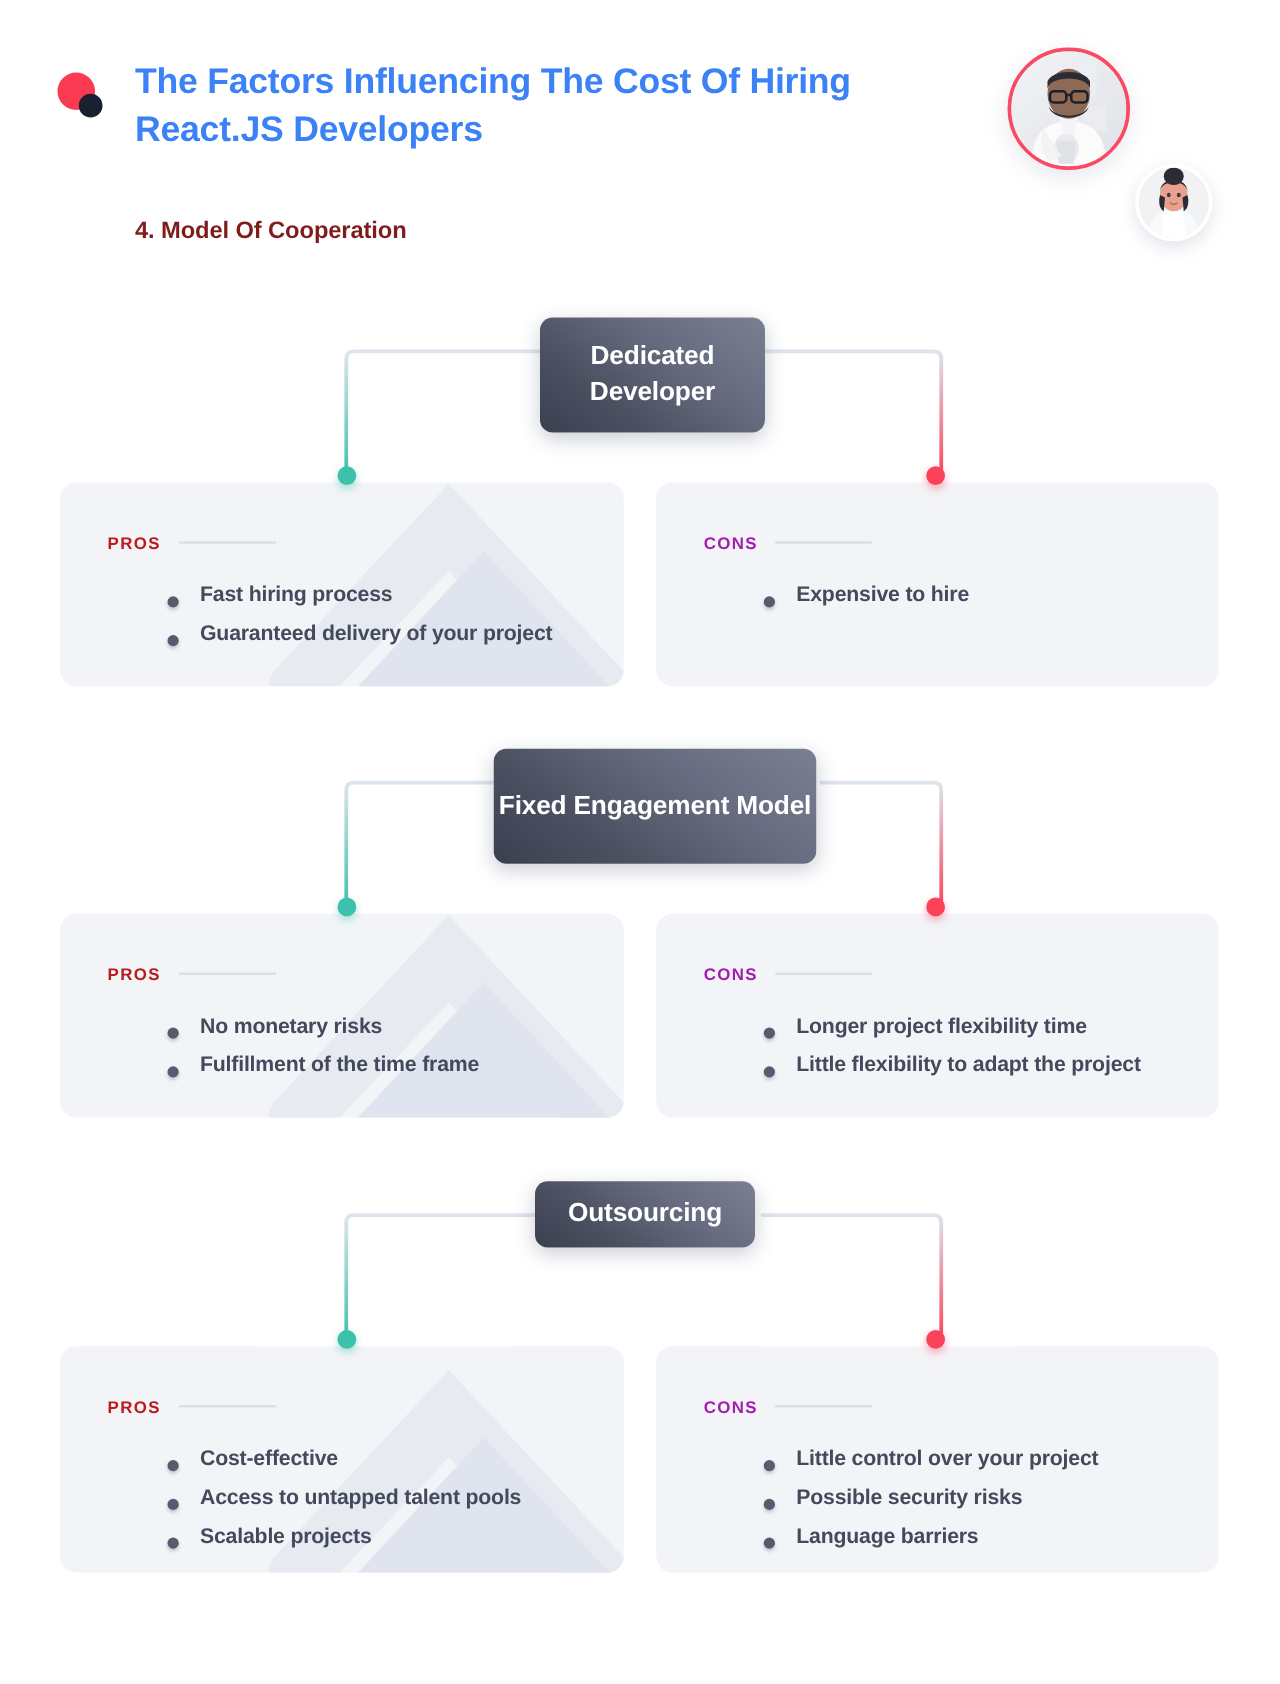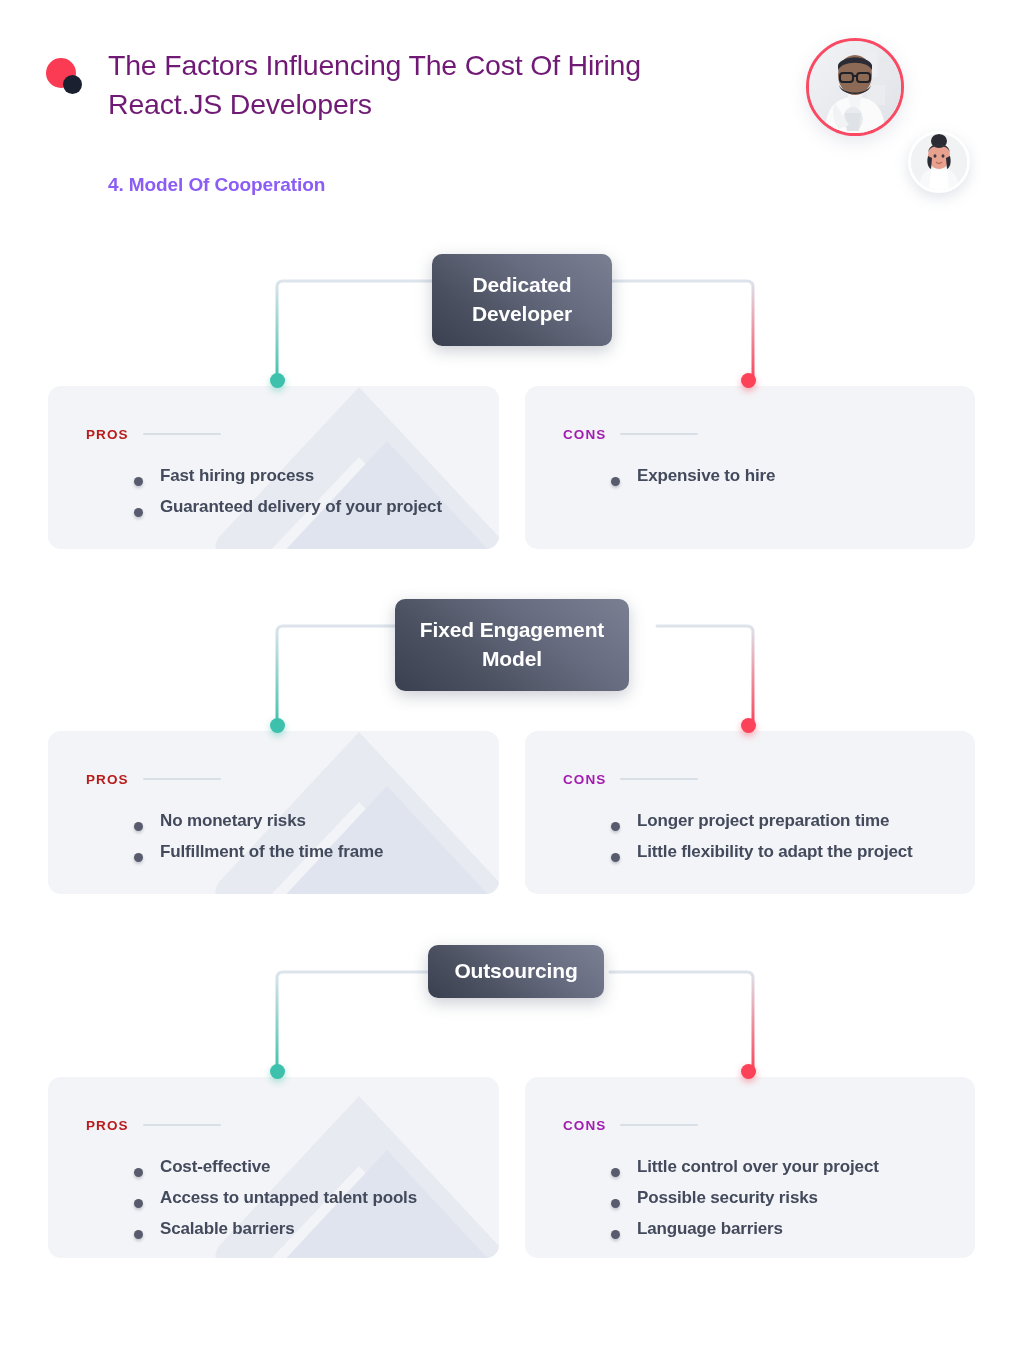--- a/index.html
+++ b/index.html
@@ -24,26 +24,26 @@
     background: #fb3b53;
   }
   .logo-dot-dark {
     position: absolute; left: 17px; top: 17px;
     width: 19px; height: 19px; border-radius: 50%;
     background: #1b2030;
   }
 
   .title {
     position: absolute; left: 108px; top: 46px; width: 640px;
-    font-size: 28.5px; font-weight: normal; line-height: 1.38;
-    color: #701a75; letter-spacing: -0.2px;
+    font-size: 28.5px; font-weight: bold; line-height: 1.38;
+    color: #3b82f6; letter-spacing: -0.2px;
   }
   .subtitle {
     position: absolute; left: 108px; top: 174px;
-    font-size: 19px; font-weight: bold; color: #8b5cf6; letter-spacing: -0.1px;
+    font-size: 19px; font-weight: bold; color: #7f1d1d; letter-spacing: -0.1px;
   }
 
   
   .avatar-large {
     position: absolute; left: 806px; top: 38px;
     width: 98px; height: 98px; border-radius: 50%;
     border: 3px solid #fa4a63;
     overflow: hidden;
     box-shadow: 0 6px 18px rgba(120,130,160,0.18);
     background: #e8eaee;
@@ -260,21 +260,21 @@
         <linearGradient id="gR2" x1="0" y1="0" x2="0" y2="1">
           <stop offset="0%" stop-color="#dde4ec"></stop>
             <stop offset="100%" stop-color="#fb4258"></stop>
         </linearGradient>
       </defs>
       <path d="M7 107 L7 13 Q7 7 13 7 L128 7" fill="none" stroke="url(#gL2)" stroke-width="3" stroke-linecap="round"></path>
       <path d="M483 107 L483 13 Q483 7 477 7 L387 7" fill="none" stroke="url(#gR2)" stroke-width="3" stroke-linecap="round"></path>
     </svg>
   </div>
 
-  <div class="node-box" style="left:395px; top:599px; width:234px; height:92px;">Fixed Engagement Model</div>
+  <div class="node-box" style="left:395px; top:599px; width:258px; height:92px;">Fixed Engagement Model</div>
 
   <div class="stem-dot pros" style="left:270px; top:718px;"></div>
   <div class="stem-dot cons" style="left:741px; top:718px;"></div>
 
   <div class="card card-left" style="top:731px; height:163px;">
     <div class="watermark">
       <svg width="300" height="200" viewBox="0 0 300 200" xmlns="http://www.w3.org/2000/svg">
         <path d="M150 10 L290 160 Q298 172 288 180 L260 196 L150 80 L40 196 L12 180 Q2 172 10 160 Z" fill="#e7eaf1"></path>
         <path d="M178 64 L286 180 Q294 190 284 196 L72 196 Q62 190 70 180 Z" fill="#dfe4ee"></path>
       </svg>
@@ -299,21 +299,21 @@
 
   <div class="card card-right" style="top:731px; height:163px;">
     <div class="card-inner">
       <div class="cat-row">
         <span class="cat-label cons">CONS</span>
         <span class="cat-line"></span>
       </div>
       <div class="bullets">
         <div class="bullet-item">
           <span class="bullet-dot"></span>
-          <span class="bullet-text">Longer project preparation time</span>
+          <span class="bullet-text">Longer project flexibility time</span>
         </div>
         <div class="bullet-item">
           <span class="bullet-dot"></span>
           <span class="bullet-text">Little flexibility to adapt the project</span>
         </div>
       </div>
     </div>
   </div>
 </div>
 
@@ -357,21 +357,21 @@
         <div class="bullet-item">
           <span class="bullet-dot"></span>
           <span class="bullet-text">Cost-effective</span>
         </div>
         <div class="bullet-item">
           <span class="bullet-dot"></span>
           <span class="bullet-text">Access to untapped talent pools</span>
         </div>
         <div class="bullet-item">
           <span class="bullet-dot"></span>
-          <span class="bullet-text">Scalable barriers</span>
+          <span class="bullet-text">Scalable projects</span>
         </div>
       </div>
     </div>
   </div>
 
   <div class="card card-right" style="top:1077px; height:181px;">
     <div class="card-inner">
       <div class="cat-row">
         <span class="cat-label cons">CONS</span>
         <span class="cat-line"></span>

